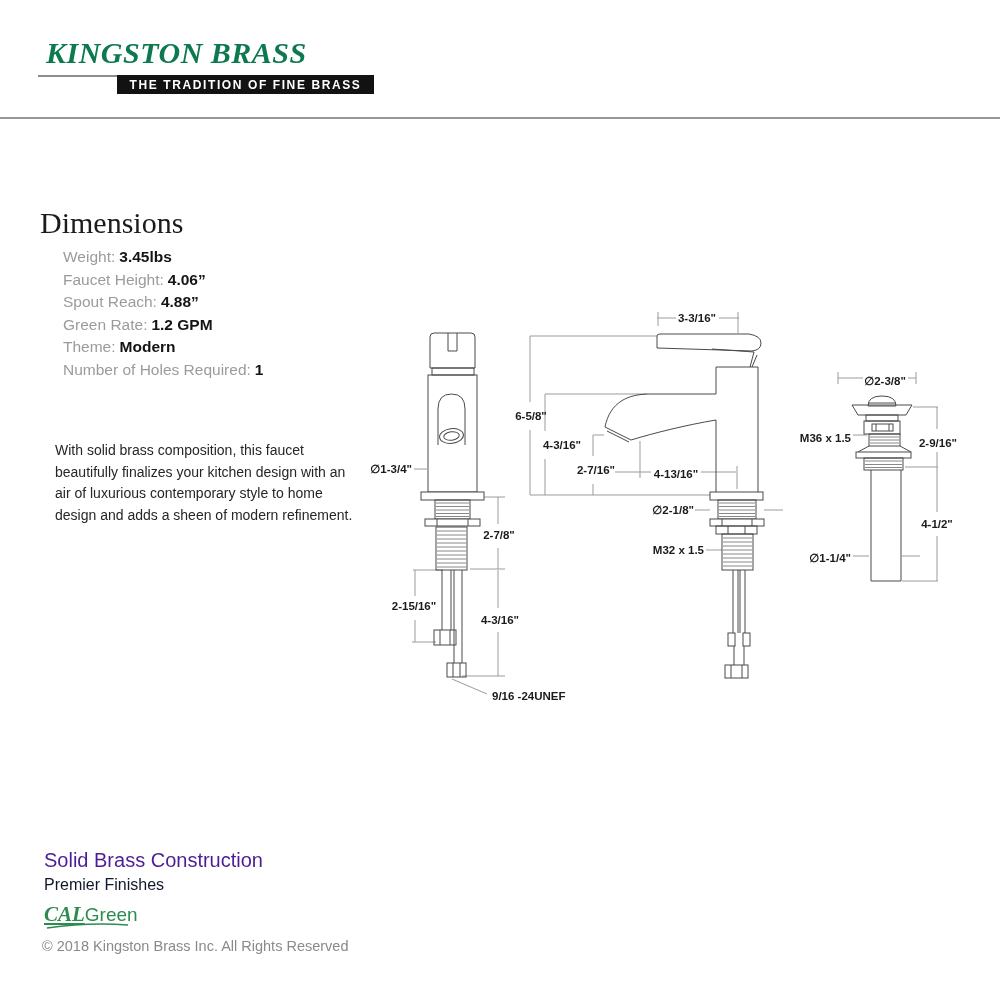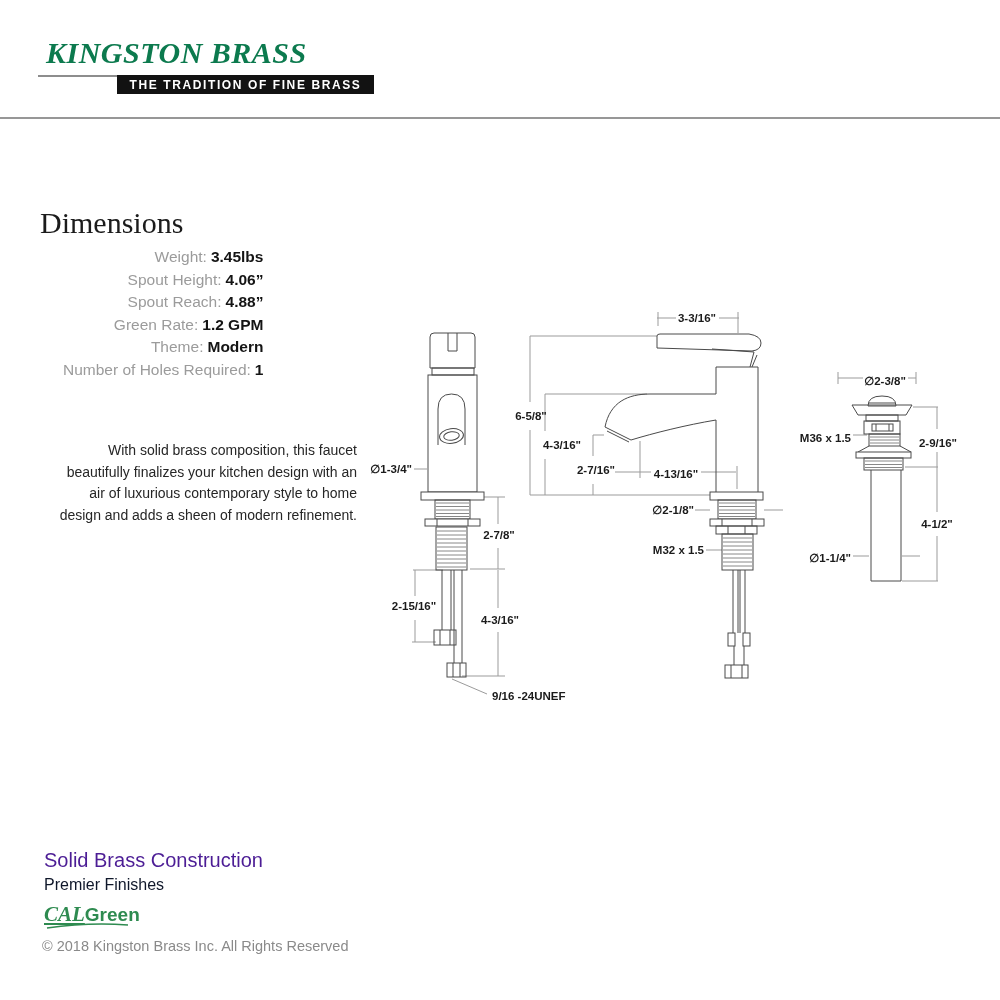--- a/index.html
+++ b/index.html
@@ -1,17 +1,17 @@
 <!DOCTYPE html>
 <html><head>
 <meta charset="utf-8">
 <style>
   html,body{margin:0;padding:0;background:#fff;}
   .page{position:relative;width:1000px;height:1000px;background:#fff;overflow:hidden;
-        font-family:"Liberation Sans",sans-serif;text-align:right;}
+        font-family:"Liberation Sans",sans-serif;}
   
   .brand{position:absolute;left:46px;top:36px;font-family:"Liberation Serif",serif;
          font-style:italic;font-weight:bold;font-size:30px;color:#0c7a4e;letter-spacing:.5px;white-space:nowrap;}
   .brand-underline{position:absolute;left:38px;top:75px;width:120px;height:2px;background:#8d8d8d;}
   .tagline-bar{position:absolute;left:117px;top:75px;width:257px;height:19px;background:#121212;
                display:flex;align-items:center;justify-content:center;}
   .tagline-bar span{color:#fff;font-size:12px;font-weight:bold;letter-spacing:1.6px;white-space:nowrap;}
   .header-divider{position:absolute;left:0;top:117px;width:1000px;height:2px;background:#979797;}
   
   .title{position:absolute;left:40px;top:206px;margin:0;font-size:30px;font-weight:400;color:#1b1b1b;font-family:Liberation Serif, serif;}
@@ -25,40 +25,40 @@
   .part{stroke:#4a4a4a;stroke-width:1;fill:none;}
   .partfill{fill:#ffffff;}
   .thread{stroke:#6a6a6a;stroke-width:.8;}
   .dim{stroke:#9b9b9b;stroke-width:1;fill:none;}
   .lbl text{font-family:"Liberation Sans",sans-serif;font-size:11.5px;font-weight:bold;fill:#1b1b1b;}
   
   .feature1{position:absolute;left:44px;top:849px;font-size:20px;color:#4c1d95;}
   .feature2{position:absolute;left:44px;top:876px;font-size:16px;color:#0f172a;}
   .calgreen{position:absolute;left:44px;top:902px;color:#2e8b50;white-space:nowrap;}
   .cal{font-family:"Liberation Serif",serif;font-style:italic;font-size:21px;font-weight:600;text-decoration:underline;}
-  .green{font-family:"Liberation Sans",sans-serif;font-size:19px;font-weight:bold;margin-top:22px;}
+  .green{font-family:"Liberation Sans",sans-serif;font-size:19px;font-weight:normal;margin-top:22px;}
   .cal-swoosh{position:absolute;left:45px;top:922px;}
   .copyright{position:absolute;left:42px;top:938px;font-size:14.5px;color:#8a8a8a;}
 </style>
 </head>
 <body>
 
 <div class="page">
 
   <div class="brand">KINGSTON BRASS</div>
   <div class="brand-underline"></div>
   <div class="tagline-bar">
     <span>THE TRADITION OF FINE BRASS</span>
   </div>
   <div class="header-divider"></div>
 
   <h1 class="title">Dimensions</h1>
   <div class="specs">
     <div class="spec-row"><span class="spec-label">Weight:</span><span class="spec-value">3.45lbs</span></div>
-    <div class="spec-row"><span class="spec-label">Spout Height:</span><span class="spec-value">4.06”</span></div>
+    <div class="spec-row"><span class="spec-label">Faucet Height:</span><span class="spec-value">4.06”</span></div>
     <div class="spec-row"><span class="spec-label">Spout Reach:</span><span class="spec-value">4.88”</span></div>
     <div class="spec-row"><span class="spec-label">Green Rate:</span><span class="spec-value">1.2 GPM</span></div>
     <div class="spec-row"><span class="spec-label">Theme:</span><span class="spec-value">Modern</span></div>
     <div class="spec-row"><span class="spec-label">Number of Holes Required:</span><span class="spec-value">1</span></div>
   </div>
   <p class="description">With solid brass composition, this faucet beautifully finalizes your kitchen design with an air of luxurious contemporary style to home design and adds a sheen of modern refinement.</p>
 
   <svg class="drawing" viewBox="370 300 600 412" xmlns="http://www.w3.org/2000/svg">
 
     <g class="dim">

